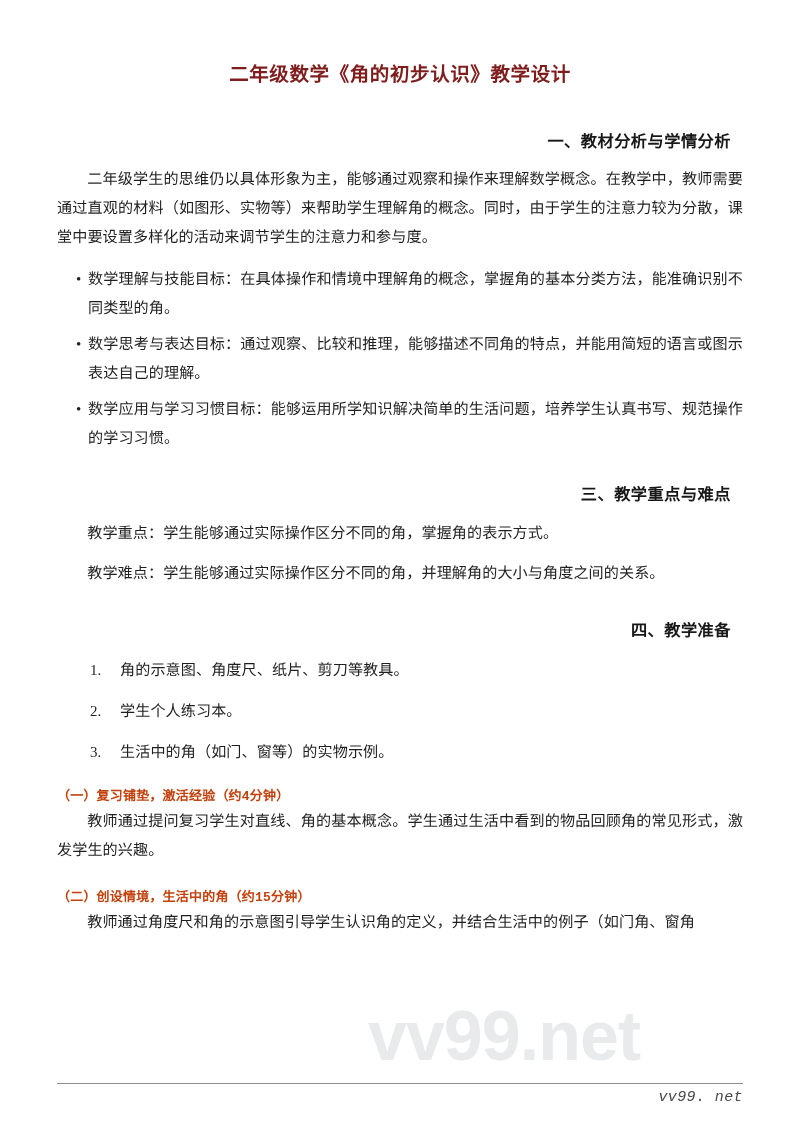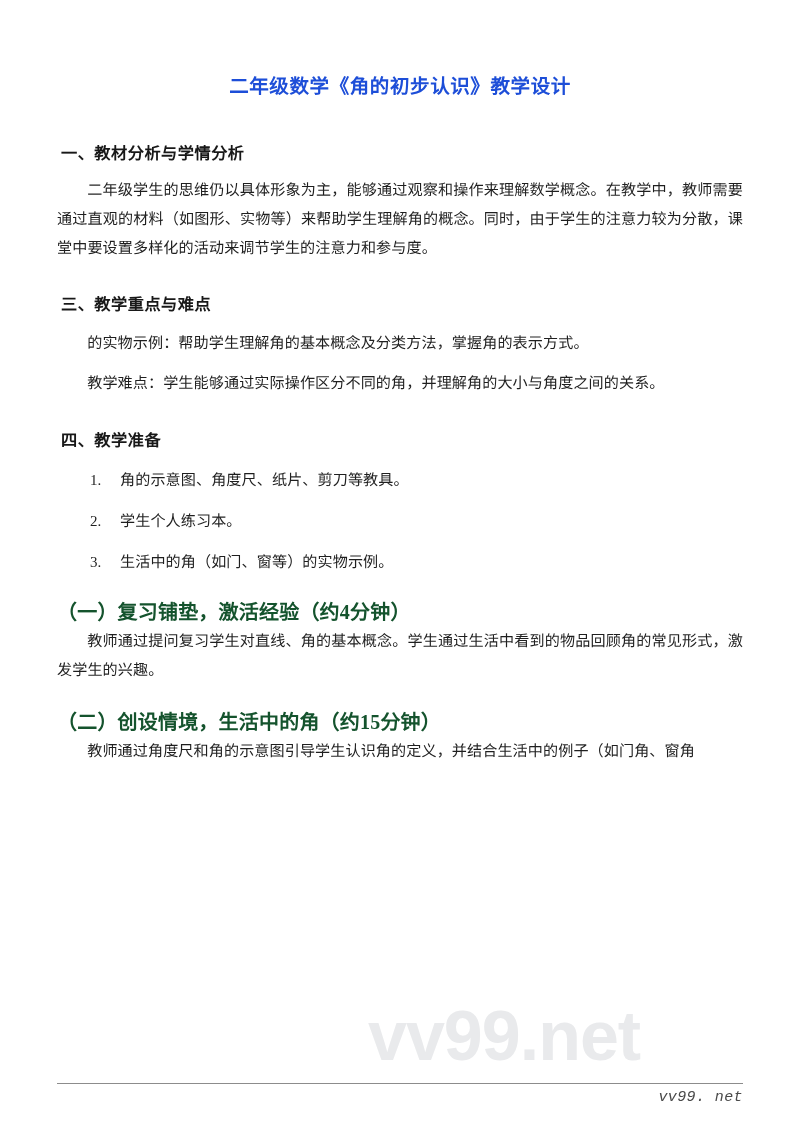--- a/index.html
+++ b/index.html
@@ -49,49 +49,50 @@
     padding: 0 57px;
   }
 
   
   .doc-title {
     text-align: center;
     font-family: "Liberation Sans", "DejaVu Sans", sans-serif;
     font-weight: bold;
     font-size: 19.5px;
     letter-spacing: 0.6px;
-    color: #1d4ed8;
-    margin: 16px;
+    color: #7f1d1d;
+    margin: 4px;
     padding-top: 58px;
     padding-bottom: 0;
     line-height: 1.3;
   }
 
   
   .h2 {
     font-family: "Liberation Sans", "DejaVu Sans", sans-serif;
     font-weight: bold;
     font-size: 16.2px;
     letter-spacing: 0.5px;
     color: #181818;
-    margin: 4px;
+    margin: 12px;
     line-height: 1.35;
+    text-align: right;
   }
   .h2-1 { margin-top: 44px; }
   .h2-2 { margin-top: 30px; }
   .h2-3 { margin-top: 31px; }
   .h2-4 { margin-top: 32px; }
   .h2-5 { margin-top: 31px; }
 
   .h3 {
-    font-family: Liberation Serif, serif;
-    font-weight: bold;
-    font-size: 20px;
+    font-family: Liberation Mono, monospace;
+    font-weight: bold;
+    font-size: 13px;
     letter-spacing: 0.2px;
-    color: #14532d;
+    color: #c2410c;
     margin: 0;
     line-height: 1.35;
   }
   .h3-a { margin-top: 22px; }
   .h3-b { margin-top: 24px; }
 
   
   p.body {
     font-size: 15.1px;
     line-height: 1.92;
@@ -192,23 +193,28 @@
 
   <div class="watermark">vv99.net</div>
 
   <div class="content">
 
     <h1 class="doc-title">二年级数学《角的初步认识》教学设计</h1>
 
     <h2 class="h2 h2-1">一、教材分析与学情分析</h2>
     <p class="body gap">二年级学生的思维仍以具体形象为主，能够通过观察和操作来理解数学概念。在教学中，教师需要通过直观的材料（如图形、实物等）来帮助学生理解角的概念。同时，由于学生的注意力较为分散，课堂中要设置多样化的活动来调节学生的注意力和参与度。</p>
 
+    <ul class="bullets">
+      <li>数学理解与技能目标：在具体操作和情境中理解角的概念，掌握角的基本分类方法，能准确识别不同类型的角。</li>
+      <li>数学思考与表达目标：通过观察、比较和推理，能够描述不同角的特点，并能用简短的语言或图示表达自己的理解。</li>
+      <li>数学应用与学习习惯目标：能够运用所学知识解决简单的生活问题，培养学生认真书写、规范操作的学习习惯。</li>
+    </ul>
 
     <h2 class="h2 h2-3">三、教学重点与难点</h2>
-    <p class="body first">的实物示例：帮助学生理解角的基本概念及分类方法，掌握角的表示方式。</p>
+    <p class="body first">教学重点：学生能够通过实际操作区分不同的角，掌握角的表示方式。</p>
     <p class="body gap">教学难点：学生能够通过实际操作区分不同的角，并理解角的大小与角度之间的关系。</p>
 
     <h2 class="h2 h2-4">四、教学准备</h2>
     <ol class="numbers">
       <li>角的示意图、角度尺、纸片、剪刀等教具。</li>
       <li>学生个人练习本。</li>
       <li>生活中的角（如门、窗等）的实物示例。</li>
     </ol>
 
 

